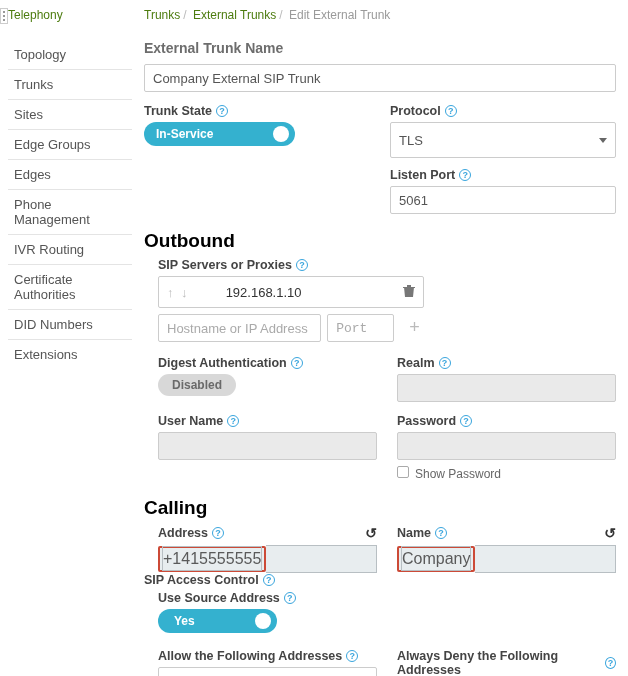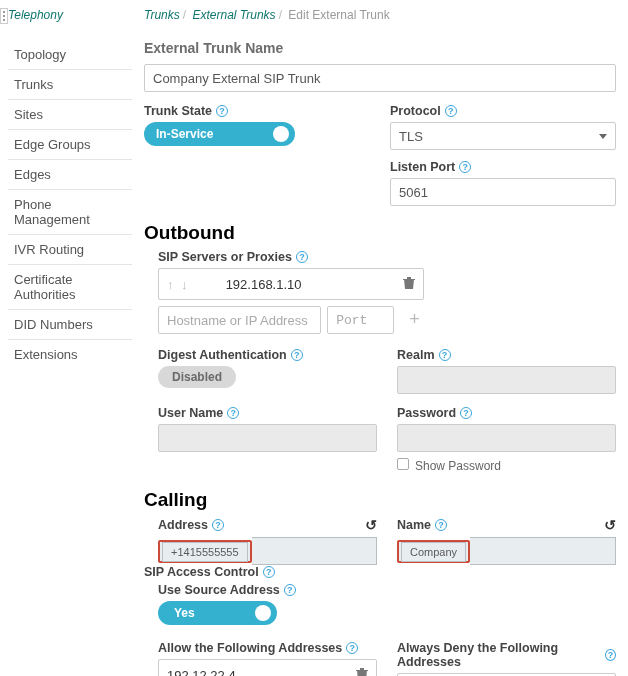--- a/index.html
+++ b/index.html
@@ -1,17 +1,17 @@
 <!DOCTYPE html>
 <html><head>
 <meta charset="utf-8">
 <style>
   * { box-sizing: border-box; margin: 0; padding: 0; font-family: "Helvetica Neue", Helvetica, Arial, sans-serif; }
   body { font-size: 13px; color: #333; background: #fff; width: 628px; }
-  a { color: #0f766e; text-decoration: none; cursor: pointer; font-style: italic; }
+  a { color: #4d7c0f; text-decoration: none; cursor: pointer; }
 
   .page { display: flex; }
   .gutter { width: 8px; display:flex; align-items:flex-start; padding-top:8px;}
   .burger { width:16px; height:16px; border:1px solid #ccc; display:flex; flex-direction:column; justify-content:center; gap:2px; padding:2px;}
   .burger span{display:block;height:2px;background:#999;}
 
   .left-col { width: 124px; padding-top: 8px; }
   .right-col { flex: 1; padding: 8px 12px 20px 12px; }
 
   .crumbs { color:#9a9a9a; font-size:12px; margin-bottom: 18px; }
@@ -30,37 +30,37 @@
   .input.grey { background:#eaeaea; }
   input::placeholder{color:#aaa;}
 
   .cols { display:flex; gap:20px; }
   .col { flex:1; }
 
   .toggle { display:inline-flex; align-items:center; border-radius:14px; height:24px; color:#fff; font-size:12px; font-weight:600; padding:0 6px 0 12px; cursor:pointer;}
   .toggle.cyan{ background:#34b1cf;gap:48px;}
   .toggle .knob{ width:16px;height:16px;border-radius:50%;background:#fff;margin-left:12px;}
 
-  .select { display:flex; align-items:center; justify-content:space-between; border:1px solid #ccc; border-radius:2px; height:28px; padding:0 8px; color:#555; background:#fff; cursor:pointer;}
+  .select { display:flex; align-items:center; justify-content:space-between; border:1px solid #ccc; border-radius:2px; height:36px; padding:0 8px; color:#555; background:#fff; cursor:pointer;}
   .caret{ width:0;height:0;border-left:4px solid transparent;border-right:4px solid transparent;border-top:5px solid #666;}
 
   .pill { display:inline-flex; align-items:center; background:#d8d8d8; color:#6a6a6a; border-radius:12px; height:22px; padding:0 14px; font-size:12px; font-weight:600;}
 
   .ip-row { display:flex; align-items:center; gap:8px; border:1px solid #ccc; border-radius:2px; height:32px; padding:0 8px; margin-bottom:6px;}
   .ip-row .arrows{color:#bbb; letter-spacing:2px;}
   .trash{ color:#888; cursor:pointer;}
   .trash svg{width:12px;height:14px;fill:#777;}
   .plus{ width:18px;height:18px; color:#bbb; font-size:18px; line-height:16px; text-align:center; cursor:pointer; margin-left:6px;}
 
   .row-flex{display:flex; gap:6px; align-items:center;}
 
   .checkbox{ width:12px;height:12px;border:1px solid #aaa;border-radius:2px;display:inline-block;margin-right:6px; position:relative;}
 
   .hl-box { border:2px solid #cc4a37; border-radius:2px; padding:2px; display:inline-block; background:#e8edef;}
-  .hl-box .inner{ border:1px solid #b8bfc3; padding:3px 8px; font-size:11px; color:#5a5a5a;}
+  .hl-box .inner{ border:1px solid #b8bfc3; padding:3px 0; font-size:16px; color:#5a5a5a;}
 
   .revert{ color:#333; font-size:14px; cursor:pointer; margin-left:auto;}
   .label-row{ display:flex; align-items:center;}
 
   .addr-field{ display:flex; align-items:center; gap:0; }
   .addr-field .rest{ flex:1; height:28px; background:#e8edef; border:1px solid #b8bfc3; border-left:none; }
 
 </style>
 </head>
 <body>

